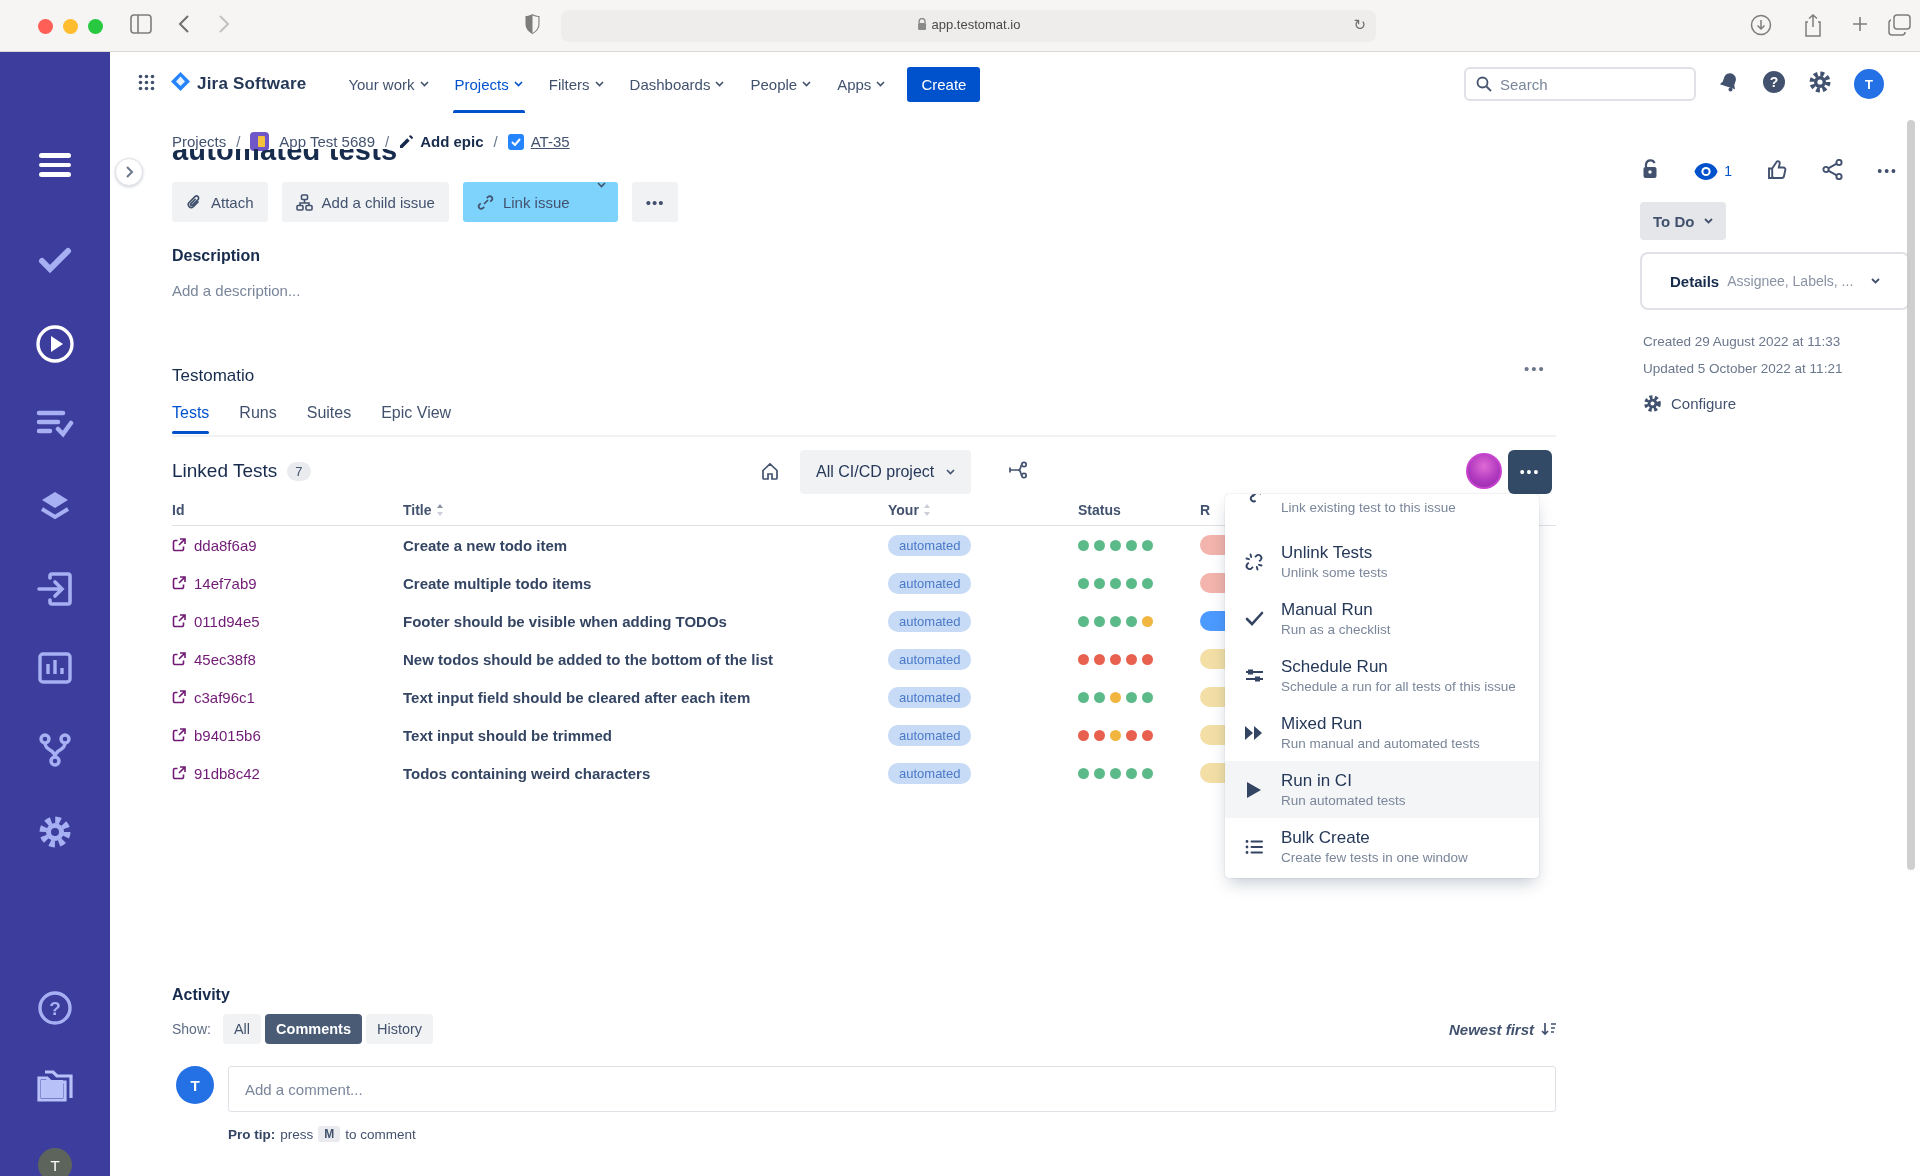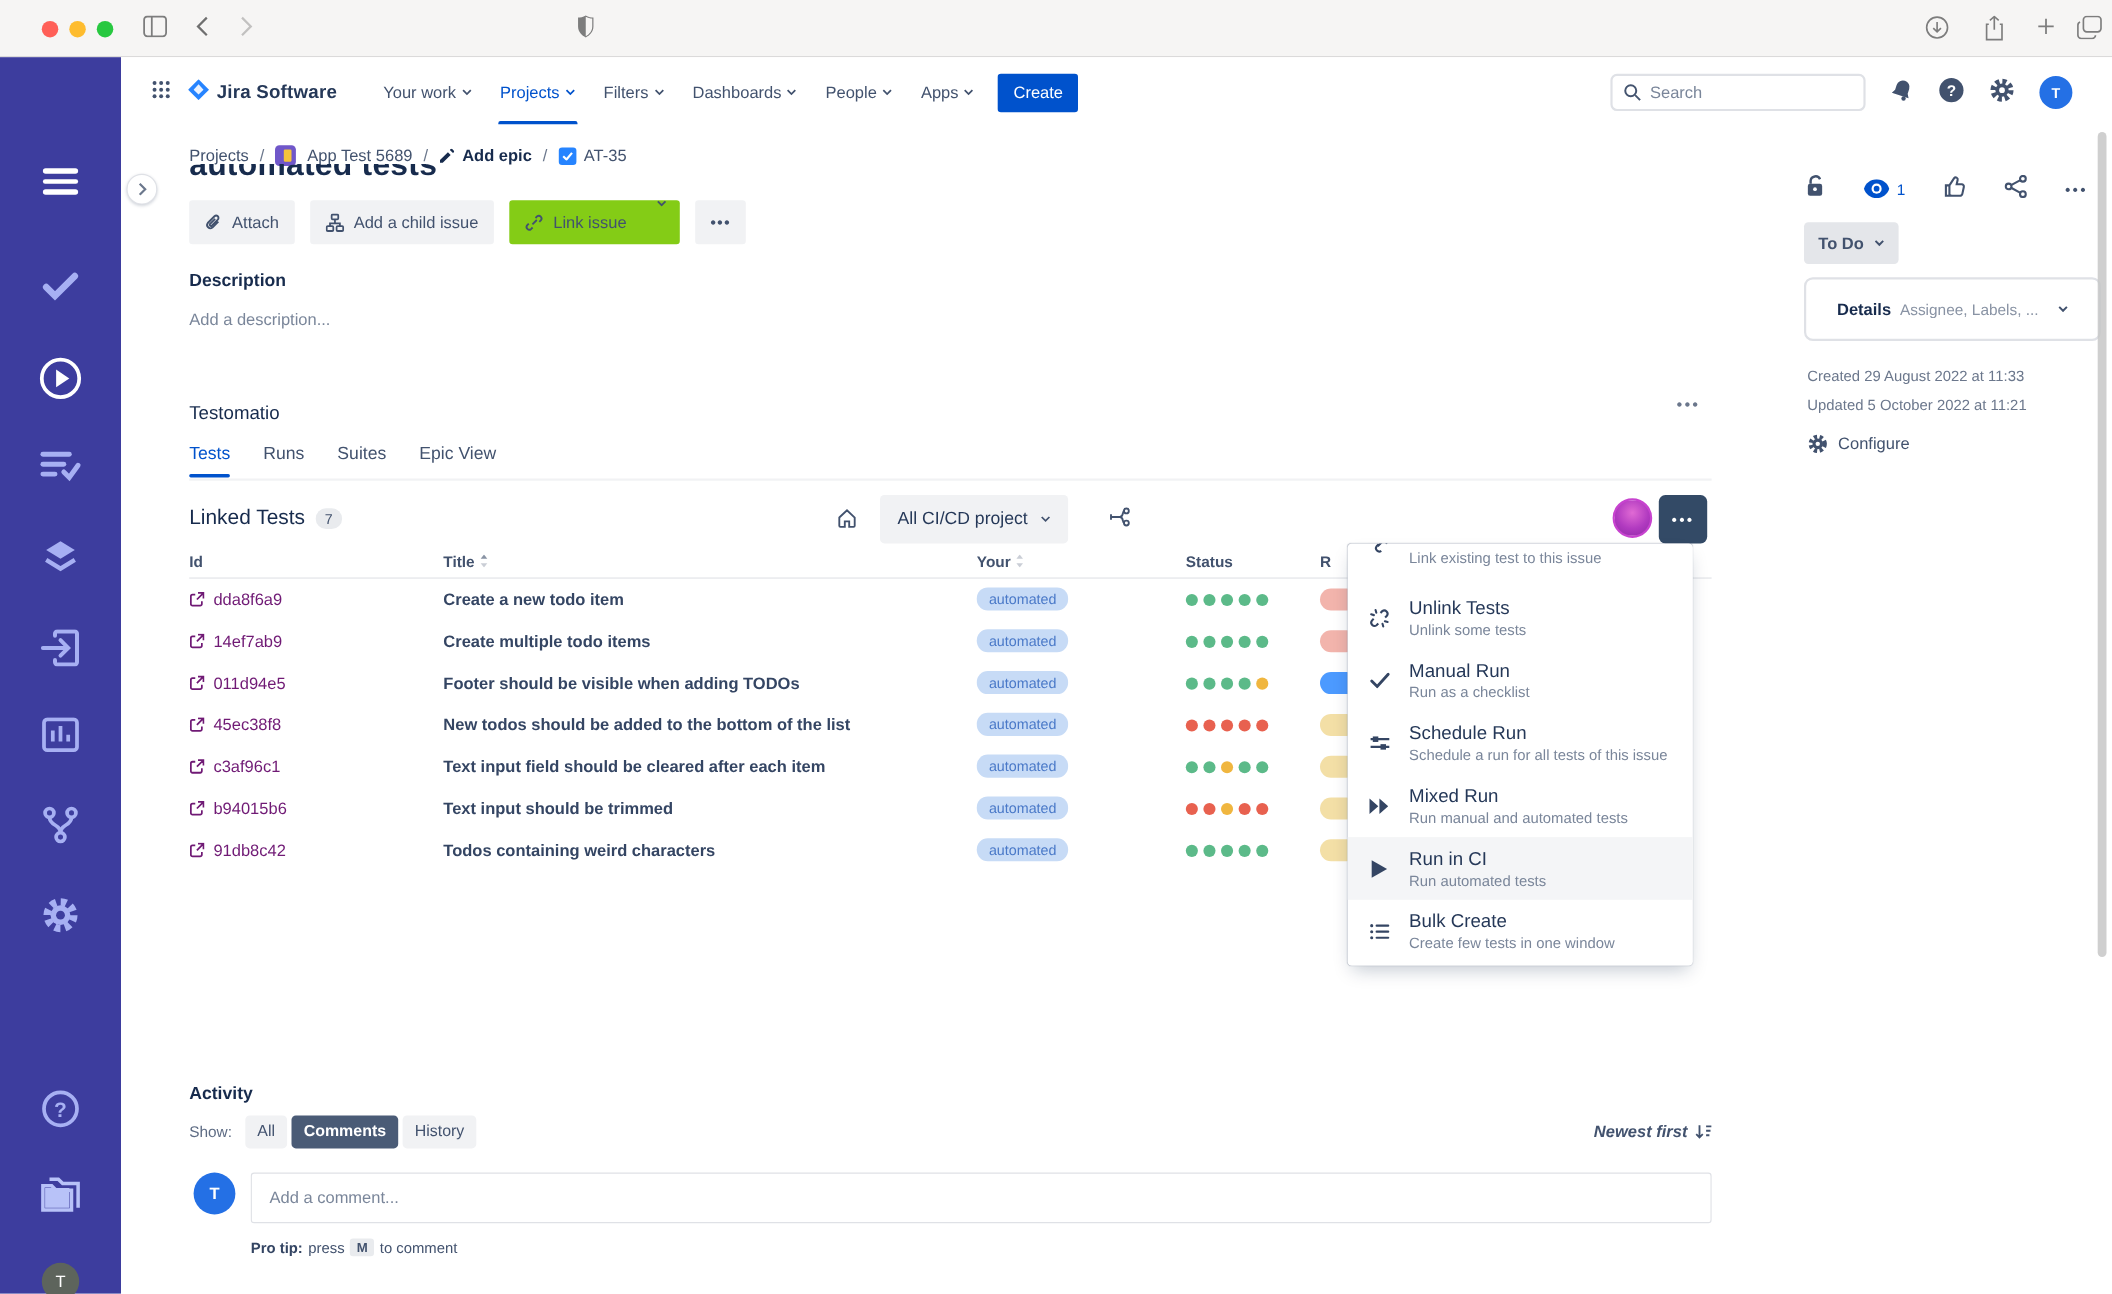--- a/index.html
+++ b/index.html
@@ -41,31 +41,31 @@
 
   
   .page { position:absolute; left:110px; top:116px; width:1810px; height:1060px; background:#fff; }
   .collapse-btn { position:absolute; left:5px; top:42px; width:28px; height:28px; border-radius:50%; background:#fff; border:1px solid #dfe1e6; box-shadow:0 1px 3px rgba(9,30,66,.2); color:#6b778c; display:flex; align-items:center; justify-content:center; z-index:5; cursor:pointer; }
   .main { position:absolute; left:62px; top:0; width:1384px; height:1060px; }
 
   .breadcrumb { position:absolute; left:0; top:16px; display:flex; align-items:center; gap:10px; font-size:15px; color:#42526e; }
   .breadcrumb .sep { color:#6b778c; }
   .bc-link { cursor:pointer; }
   .bc-epic { display:flex; align-items:center; gap:7px; font-weight:700; color:#172b4d; cursor:pointer; }
-  .bc-issue { display:flex; align-items:center; gap:7px; cursor:pointer; }
+  .bc-issue { display:flex; align-items:center; gap:7px; cursor:pointer;text-decoration:underline; }
   .apptile { width:19px; height:19px; border-radius:4px; background:#7057c9; position:relative; }
   .apptile::after { content:''; position:absolute; right:4px; top:4px; width:7px; height:11px; background:#f5c33b; border-radius:1px; }
   .issuetile { width:16px; height:16px; border-radius:3px; background:#2684ff; display:flex; align-items:center; justify-content:center; color:#fff; }
 
   .title-clip { position:absolute; left:0; top:33px; width:700px; height:24px; overflow:hidden; }
   .title-clip h1 { font-size:29px; font-weight:700; color:#172b4d; margin-top:-15px; letter-spacing:.2px; }
 
   .toolbar { position:absolute; left:0; top:66px; display:flex; gap:14px; }
   .tbtn { display:flex; align-items:center; gap:9px; background:#f1f2f4; border:none; border-radius:3px; height:40px; padding:0 14px; font-size:15px; font-weight:500; color:#42526e; cursor:pointer; }
-  .split { display:flex; align-items:flex-start; background:#84cc16; border-radius:3px; }
+  .split { display:flex; align-items:flex-start; background:#7dd3fc; border-radius:3px; }
   .split .tbtn { background:transparent; }
   .split .divider { width:1px; background:#d8dce3; margin:6px 0; }
   .split .caret { display:flex; align-items:center; padding:0 12px; cursor:pointer; color:#42526e; }
 
   .h-desc { position:absolute; left:0; top:131px; font-size:16px; font-weight:700; color:#172b4d; }
   .desc-ph { position:absolute; left:0; top:166px; font-size:15px; color:#7a869a; cursor:text; }
 
   .h-testo { position:absolute; left:0; top:250px; font-size:17px; font-weight:500; color:#172b4d; }
   .testo-more { position:absolute; left:1352px; top:244px; color:#6b778c; font-size:15px; letter-spacing:2px; cursor:pointer; }
 
@@ -160,20 +160,30 @@
     <svg width="12" height="20" viewBox="0 0 12 20" fill="none" stroke="#c2c1c0" stroke-width="2">
         <polyline points="2,2 10,10 2,18"></polyline>
       </svg>
   </span>
   <span class="b-icon" style="left:524px;top:13px">
     <svg width="17" height="22" viewBox="0 0 17 22">
         <path d="M8.5 1C6 2.5 3.5 3 1.5 3v8c0 5 3.5 8 7 10 3.5-2 7-5 7-10V3c-2 0-4.5-.5-7-2z" fill="#7d7d7d"></path>
         <path d="M8.5 2.2V20c3-1.9 5.9-4.6 5.9-9V3.9c-1.9-.1-4-.7-5.9-1.7z" fill="#f6f5f4"></path>
       </svg>
   </span>
+  <div class="urlbar">
+    <span class="lockurl">
+      <svg width="10" height="13" viewBox="0 0 10 13">
+          <path d="M2 5V3.5a3 3 0 0 1 6 0V5" fill="none" stroke="#8a8a8a" stroke-width="1.4"></path>
+          <rect x="1" y="5" width="8" height="7" rx="1.2" fill="#8a8a8a"></rect>
+        </svg>
+      <span>app.testomat.io</span>
+    </span>
+    <span class="refresh">↻</span>
+  </div>
   <span class="b-icon" style="left:1750px">
     <svg width="22" height="22" viewBox="0 0 22 22" fill="none" stroke="#7d7d7d" stroke-width="1.5">
         <circle cx="11" cy="11" r="9.5"></circle>
         <path d="M11 6v9M7.5 11.5L11 15l3.5-3.5"></path>
       </svg>
   </span>
   <span class="b-icon" style="left:1803px">
     <svg width="20" height="24" viewBox="0 0 20 24" fill="none" stroke="#7d7d7d" stroke-width="1.5">
         <path d="M10 1v12M6 4.5L10 1l4 3.5"></path>
         <path d="M5 8H3v14h14V8h-2"></path>

